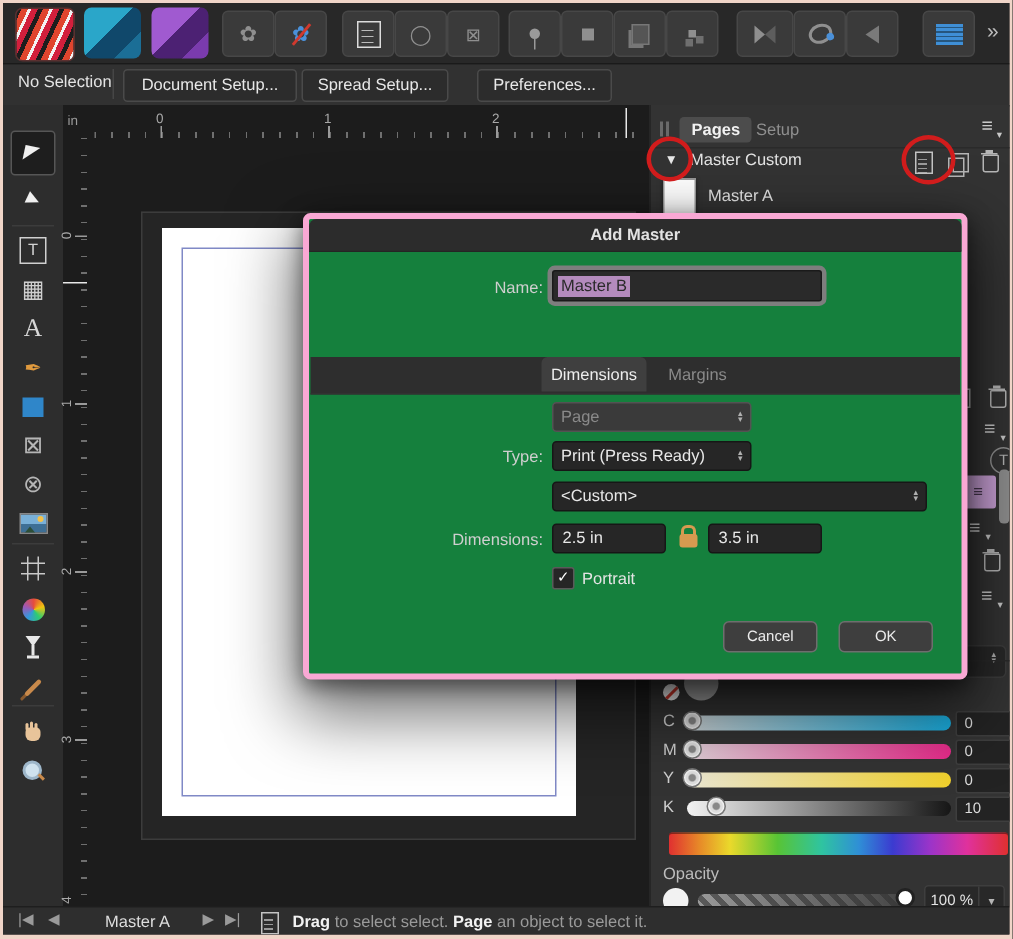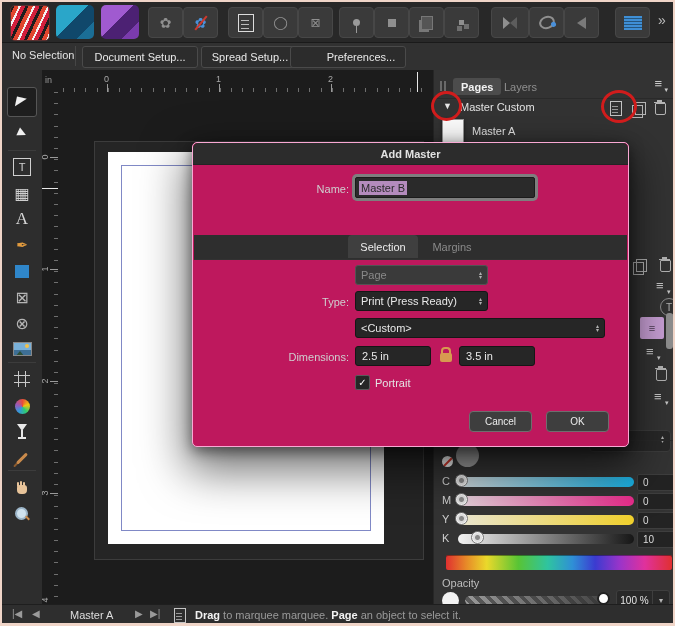--- a/index.html
+++ b/index.html
@@ -42,21 +42,21 @@
   .trash::after{content:"";position:absolute;top:-2px;left:-2px;width:11px;height:1px;background:#b5b5b5;}
   .dup{position:relative;width:9px;height:11px;border:1px solid #b5b5b5;background:#333;}
   .dup::after{content:"";position:absolute;left:-4px;top:2px;width:9px;height:11px;border:1px solid #b5b5b5;}
   .page-ic{width:10px;height:13px;border:1px solid #c4c4c4;background:repeating-linear-gradient(to bottom,transparent 0 2px,#9a9a9a 2px 3px);background-size:6px 100%;background-position:1px 2px;background-repeat:no-repeat;}
   
   .sl-track{position:absolute;left:24px;top:3px;width:176px;height:10px;border-radius:5px;}
   .sl-knob{position:absolute;top:0px;width:13px;height:13px;border-radius:50%;background:radial-gradient(circle at 50% 50%, #888 0 2px, #ddd 3px 4px, #f2f2f2 5px);border:1px solid #777;box-sizing:border-box;}
   .sl-val{position:absolute;left:203px;top:0;width:34px;height:15px;background:#232323;border:1px solid #3e3e3e;border-radius:2px;color:#dcdcdc;font-size:10px;display:flex;align-items:center;padding-left:5px;}
   .sl-lab{position:absolute;left:8px;top:1px;color:#cfcfcf;font-size:11px;}
   
-  .dlg{left:190px;top:140px;width:435px;height:303px;background:#be185d;border:1px solid #f9a8d4;border-radius:5px;
+  .dlg{left:200px;top:140px;width:435px;height:303px;background:#15803d;border:4px solid #f9a8d4;border-radius:5px;
        box-shadow:0 18px 45px 6px rgba(0,0,0,.55),0 4px 14px rgba(0,0,0,.5);z-index:30;}
   .dlg-title{position:absolute;left:0;top:0;width:100%;height:21px;background:#2c2c2c;border-bottom:1px solid #242424;border-radius:5px 5px 0 0;display:flex;align-items:center;justify-content:center;color:#e2e2e2;font-size:11px;font-weight:bold;}
   .dlbl{position:absolute;width:156px;text-align:right;color:#cfcfcf;font-size:11px;}
   .dd{position:absolute;height:20px;background:#262626;border:1px solid #161616;border-radius:3px;color:#e8e8e8;font-size:11px;display:flex;align-items:center;justify-content:space-between;padding:0 5px;box-sizing:border-box;}
   .dd.dis{background:#3a3a3a;border-color:#535353;color:#8a8a8a;}
   .stp{display:flex;flex-direction:column;align-items:center;line-height:4px;font-size:6px;color:#b0b0b0;}
   .ti{position:absolute;height:20px;background:#262626;border:1px solid #161616;border-radius:3px;color:#e8e8e8;font-size:11px;display:flex;align-items:center;padding:0 6px;box-sizing:border-box;}
   .btn{position:absolute;height:19px;background:#3e3e3e;border:1px solid #6e6e6e;border-radius:4px;color:#ececec;font-size:10px;display:flex;align-items:center;justify-content:center;}
   .dtab{position:absolute;height:23px;display:flex;align-items:center;justify-content:center;font-size:11px;}
   .lock{position:absolute;width:12px;height:9px;background:#d79a50;border-radius:2px;}
@@ -128,21 +128,21 @@
       <span style="width:18px;height:14px;background:repeating-linear-gradient(to bottom,#3f8fd6 0 2px,#26567e 2px 3px);"></span>
     </div>
     <div class="abs" style="left:656px;top:10px;color:#bdbdbd;font-size:14px;">»</div>
   </div>
 
   <div class="abs tb2">
     <div class="abs" style="left:10px;top:6px;color:#e4e4e4;font-size:11px;">No Selection</div>
     <div class="abs" style="left:73px;top:3px;width:1px;height:20px;background:#464646;"></div>
     <div class="abs cbtn" style="left:199px;width:96px;">Spread Setup...</div>
     <div class="abs cbtn" style="left:80px;width:114px;">Document Setup...</div>
-    <div class="abs cbtn" style="left:288px;width:88px;padding-left:26px;">Preferences...</div>
+    <div class="abs cbtn" style="left:316px;width:88px;">Preferences...</div>
   </div>
 
   <div class="abs tools">
     <div class="abs tool-sel" style="top:17px;">
       <span style="position:absolute;left:8px;top:6px;color:#f0f0f0;font-size:13px;transform:rotate(12deg);">◤</span>
     </div>
     <div class="abs tool" style="top:50px;">
         <span style="color:#f0f0f0;font-size:11px;transform:rotate(25deg);">▶</span>
       </div>
     <div class="abs tdiv" style="top:80px;"></div>
@@ -232,21 +232,21 @@
     <div class="abs page">
       <div class="margin"></div>
     </div>
   </div>
 
   <div class="abs rp">
 
     <div class="abs" style="left:0;top:6px;width:240px;height:22px;border-bottom:1px solid #2a2a2a;">
       <span style="position:absolute;left:6px;top:5px;width:2px;height:10px;background:#6a6a6a;box-shadow:4px 0 0 #6a6a6a;"></span>
       <div class="ptab" style="position:absolute;left:19px;top:2px;background:#4c4c4c;color:#f2f2f2;font-weight:bold;">Pages</div>
-      <div class="ptab" style="position:absolute;left:62px;top:2px;color:#8f8f8f;">Layers</div>
+      <div class="ptab" style="position:absolute;left:62px;top:2px;color:#8f8f8f;">Setup</div>
       <span style="position:absolute;right:12px;top:3px;" class="menu-ic">≡</span>
       <span style="position:absolute;right:6px;top:10px;" class="caret-sm">▾</span>
     </div>
 
     <div class="abs" style="left:0;top:28px;width:240px;height:20px;">
       <span style="position:absolute;left:9px;top:3px;color:#e8e8e8;font-size:9px;">▼</span>
       <span style="position:absolute;left:26px;top:3px;color:#e4e4e4;font-size:11px;">Master Custom</span>
       <span class="abs rowic" style="right:52px;top:3px;">
           <span class="page-ic"></span>
         </span>
@@ -340,34 +340,34 @@
   </div>
 
   <div class="abs sb">
     <span class="nav" style="left:10px;"><span>|</span><span>◀</span></span>
     <span class="nav" style="left:30px;">◀</span>
     <span style="position:absolute;left:68px;top:4px;color:#dedede;">Master A</span>
     <span class="nav" style="left:133px;">▶</span>
     <span class="nav" style="left:148px;"><span>▶</span><span>|</span></span>
     <span style="position:absolute;left:172px;top:3px;"><span class="page-ic" style="display:inline-block;"></span></span>
     <span style="position:absolute;left:193px;top:4px;">
-      <b style="color:#f2f2f2;">Drag</b><span> to marquee marquee. </span><b style="color:#f2f2f2;">Page</b><span> an object to select it.</span>
+      <b style="color:#f2f2f2;">Drag</b><span> to select select. </span><b style="color:#f2f2f2;">Page</b><span> an object to select it.</span>
     </span>
   </div>
 
   <div class="abs dlg">
     <div class="dlg-title">Add Master</div>
 
     <div class="dlbl" style="left:0;top:40px;">Name:</div>
     <div class="abs" style="left:162px;top:34px;width:180px;height:21px;background:#2a2a2a;border:1px solid #1a1a1a;border-radius:2px;box-shadow:0 0 0 3px #7e7e7e;display:flex;align-items:center;padding-left:3px;box-sizing:border-box;">
       <span style="background:#b48bbd;color:#2a2a2a;font-size:11px;padding:1px 2px;">Master B</span>
     </div>
 
     <div class="abs" style="left:1px;top:92px;width:433px;height:24px;background:#2e2e2e;border-bottom:1px solid #323232;">
-      <div class="dtab" style="left:154px;top:0;width:70px;background:#3f3f3f;border-radius:4px 4px 0 0;color:#ededed;">Selection</div>
+      <div class="dtab" style="left:154px;top:0;width:70px;background:#3f3f3f;border-radius:4px 4px 0 0;color:#ededed;">Dimensions</div>
       <div class="dtab" style="left:228px;top:0;width:60px;color:#8a8a8a;">Margins</div>
     </div>
 
     <div class="dd dis" style="left:162px;top:122px;width:133px;">
       <span>Page</span>
       <span class="stp">
           <span>▴</span>
           <span>▾</span>
         </span>
     </div>

